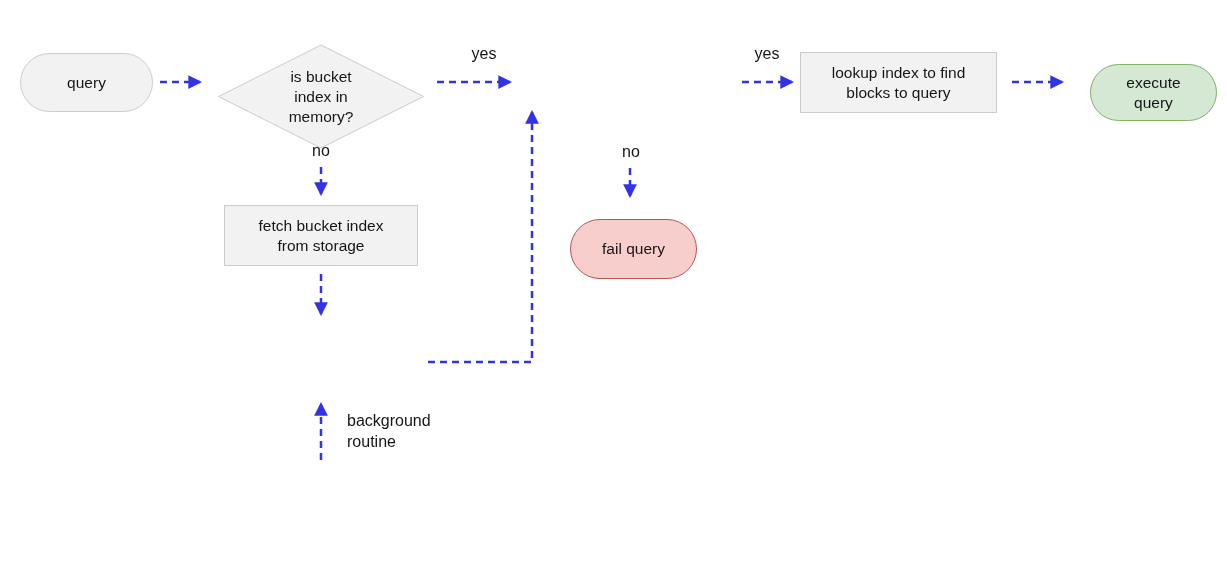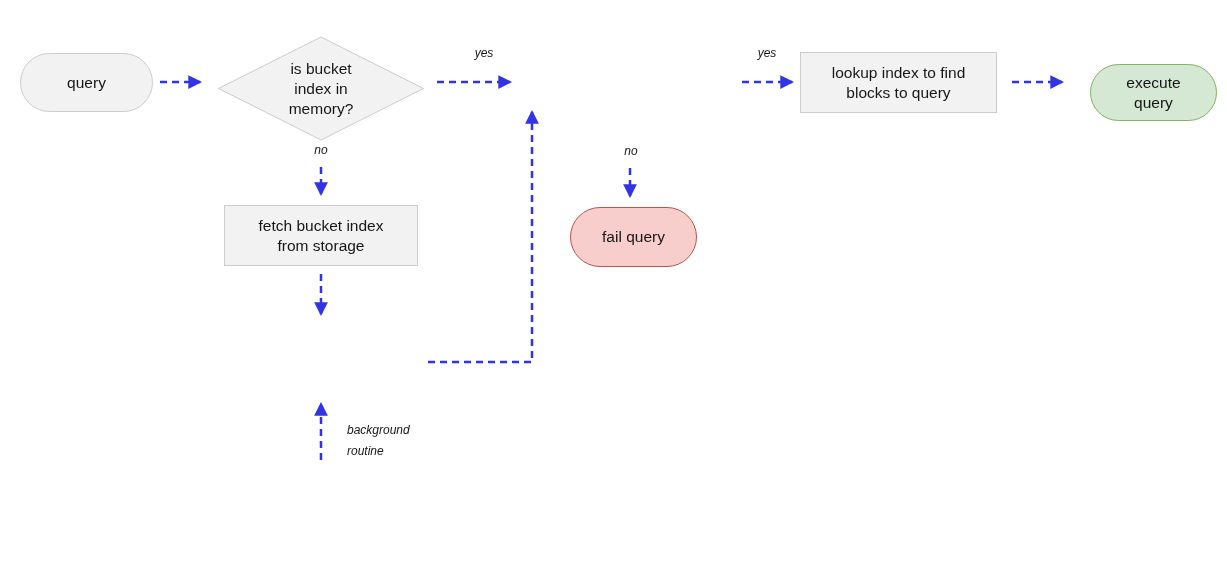--- a/index.html
+++ b/index.html
@@ -71,45 +71,45 @@
     position: relative;
     z-index: 1;
   }
   .success {
     background: var(--success-fill, #d5e8d4);
     border: 1px solid var(--success-border, #82b366);
   }
   .failure {
     background: var(--failure-fill, #f8cecc);
     border: 1px solid var(--failure-border, #b85450);
+    margin-top: 12px;
   }
   .edge-label {
     position: absolute;
-    font-style: italic;
-    font-size: 12px;
+    font-size: 16px;
     line-height: 21px;
     color: var(--text, #161616);
     white-space: pre-line;
   }
   
   .n-query   { left: 20px;   top: 53px;  width: 133px; height: 59px;  border-radius: 30px; }
-  .n-memory  { left: 217px;  top: 36px;  width: 208px; height: 105px; justify-content: center; }
+  .n-memory  { left: 217px;  top: 44px;  width: 208px; height: 105px; justify-content: center; }
   .n-stale   { left: 526px;  top: 28px;  width: 206px; height: 105px; }
   .n-lookup  { left: 800px;  top: 52px;  width: 197px; height: 61px; }
   .n-execute { left: 1090px; top: 64px;  width: 127px; height: 57px;  border-radius: 29px; }
   .n-fetch   { left: 224px;  top: 205px; width: 194px; height: 61px; }
   .n-cache   { left: 224px;  top: 331px; width: 194px; height: 61px; }
   .n-fail    { left: 570px;  top: 207px; width: 127px; height: 60px;  border-radius: 30px; }
   .n-update  { left: 225px;  top: 470px; width: 193px; height: 75px;  border-radius: 38px; }
   
   .l-yes-memory { left: 460px; top: 43px;  width: 48px; text-align: center; }
   .l-no-memory  { left: 297px; top: 140px; width: 48px; text-align: center; }
   .l-yes-stale  { left: 743px; top: 43px;  width: 48px; text-align: center; }
   .l-no-stale   { left: 607px; top: 141px; width: 48px; text-align: center; }
-  .l-background { left: 347px; top: 420px; text-align: left; }
+  .l-background { left: 347px; top: 410px; text-align: left; }
 </style>
 </head>
 <body>
 
 <div class="canvas">
 
   <svg class="connectors" viewBox="0 0 1227 569">
     <defs>
       <marker id="ah" viewBox="0 0 10 10" refX="8.5" refY="5" markerWidth="5.5" markerHeight="5.5" orient="auto-start-reverse">
         <path class="ahp" d="M0,0 L10,5 L0,10 z"></path>

